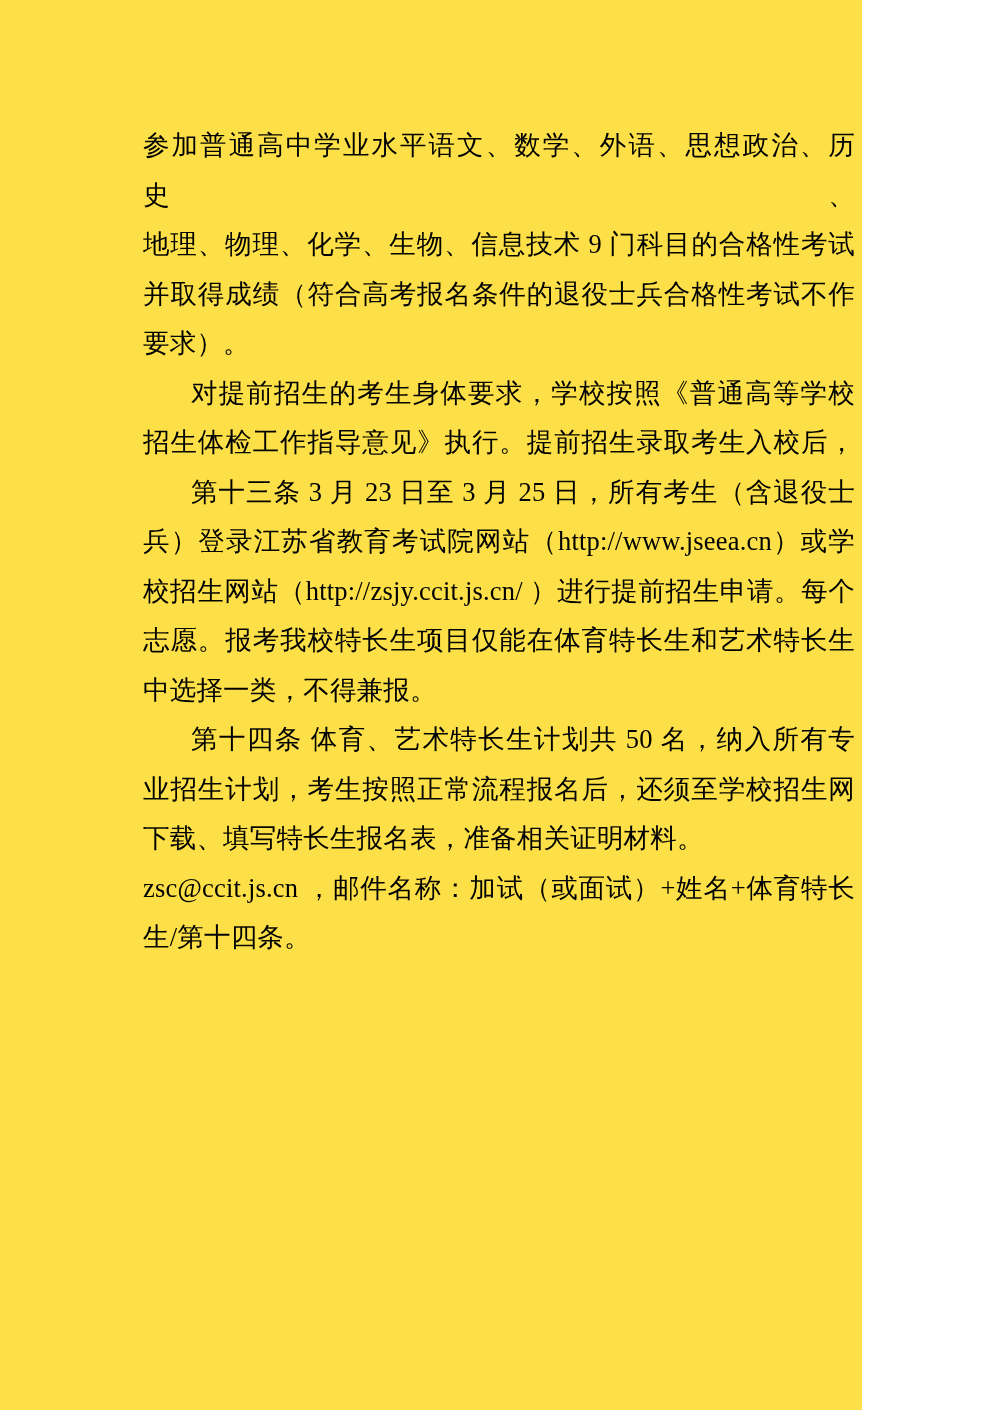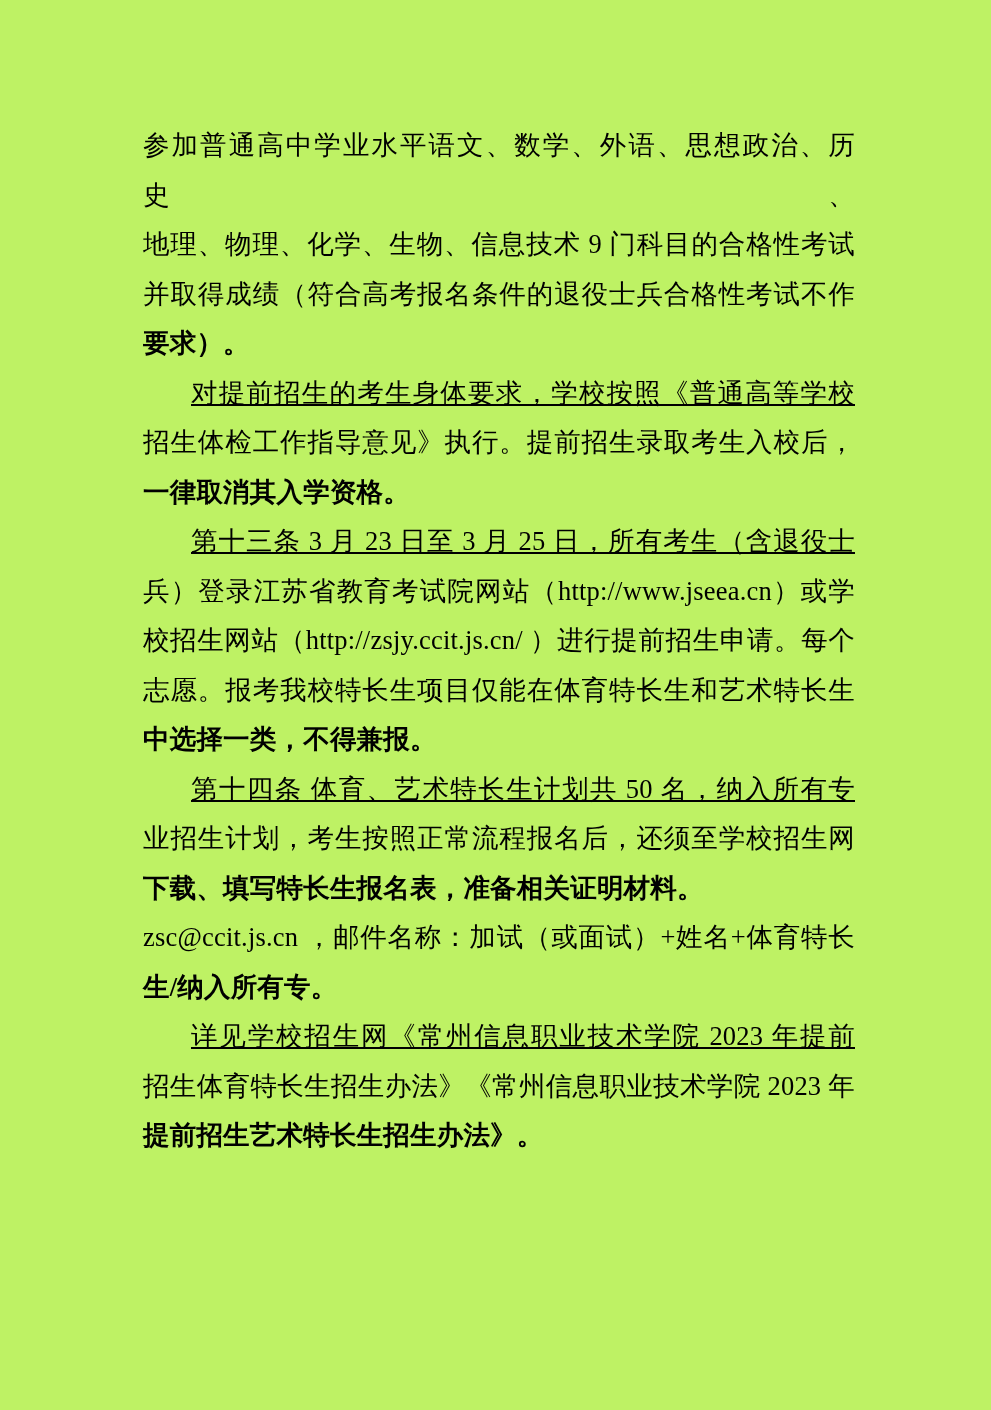--- a/index.html
+++ b/index.html
@@ -2,23 +2,23 @@
 <html><head>
 <meta charset="utf-8">
 <style>
   html, body {
     margin: 0;
     padding: 0;
     background: #ffffff;
   }
   .page {
     position: relative;
-    width: 991px;
+    width: 862px;
     height: 1410px;
-    background: #bef264;
+    background: #fde047;
     overflow: hidden;
   }
   .content {
     position: absolute;
     left: 143px;
     top: 121px;
     width: 712px;
     color: #000000;
     font-family: "Liberation Serif", "DejaVu Serif", serif;
     font-size: 26.5px;
@@ -29,65 +29,57 @@
     margin: 0;
     padding: 0;
   }
   .line {
     display: block;
     text-align: justify;
     text-align-last: justify;
   }
   .line.last {
     text-align-last: left;
-    font-weight: bold;
   }
   .line.indent {
     text-indent: 48px;
-    text-decoration: underline;
   }
 </style>
 </head>
 <body>
 
 <div class="page">
   <div class="content">
 
     <p class="para">
       <span class="line">参加普通高中学业水平语文、数学、外语、思想政治、历史、</span>
       <span class="line">地理、物理、化学、生物、信息技术 9 门科目的合格性考试</span>
       <span class="line">并取得成绩（符合高考报名条件的退役士兵合格性考试不作</span>
       <span class="line last">要求）。</span>
     </p>
 
     <p class="para">
       <span class="line indent">对提前招生的考生身体要求，学校按照《普通高等学校</span>
       <span class="line">招生体检工作指导意见》执行。提前招生录取考生入校后，</span>
-      <span class="line last">一律取消其入学资格。</span>
     </p>
 
     <p class="para">
       <span class="line indent">第十三条 3 月 23 日至 3 月 25 日，所有考生（含退役士</span>
       <span class="line">兵）登录江苏省教育考试院网站（http://www.jseea.cn）或学</span>
       <span class="line">校招生网站（http://zsjy.ccit.js.cn/ ）进行提前招生申请。每个</span>
       <span class="line">志愿。报考我校特长生项目仅能在体育特长生和艺术特长生</span>
       <span class="line last">中选择一类，不得兼报。</span>
     </p>
 
     <p class="para">
       <span class="line indent">第十四条 体育、艺术特长生计划共 50 名，纳入所有专</span>
       <span class="line">业招生计划，考生按照正常流程报名后，还须至学校招生网</span>
       <span class="line last">下载、填写特长生报名表，准备相关证明材料。</span>
     </p>
 
     <p class="para">
       <span class="line">zsc@ccit.js.cn ，邮件名称：加试（或面试）+姓名+体育特长</span>
-      <span class="line last">生/纳入所有专。</span>
+      <span class="line last">生/第十四条。</span>
     </p>
 
-    <p class="para">
-      <span class="line indent">详见学校招生网《常州信息职业技术学院 2023 年提前</span>
-      <span class="line">招生体育特长生招生办法》《常州信息职业技术学院 2023 年</span>
-      <span class="line last">提前招生艺术特长生招生办法》。</span>
-    </p>
 
   </div>
 </div>
 
 </body></html>

